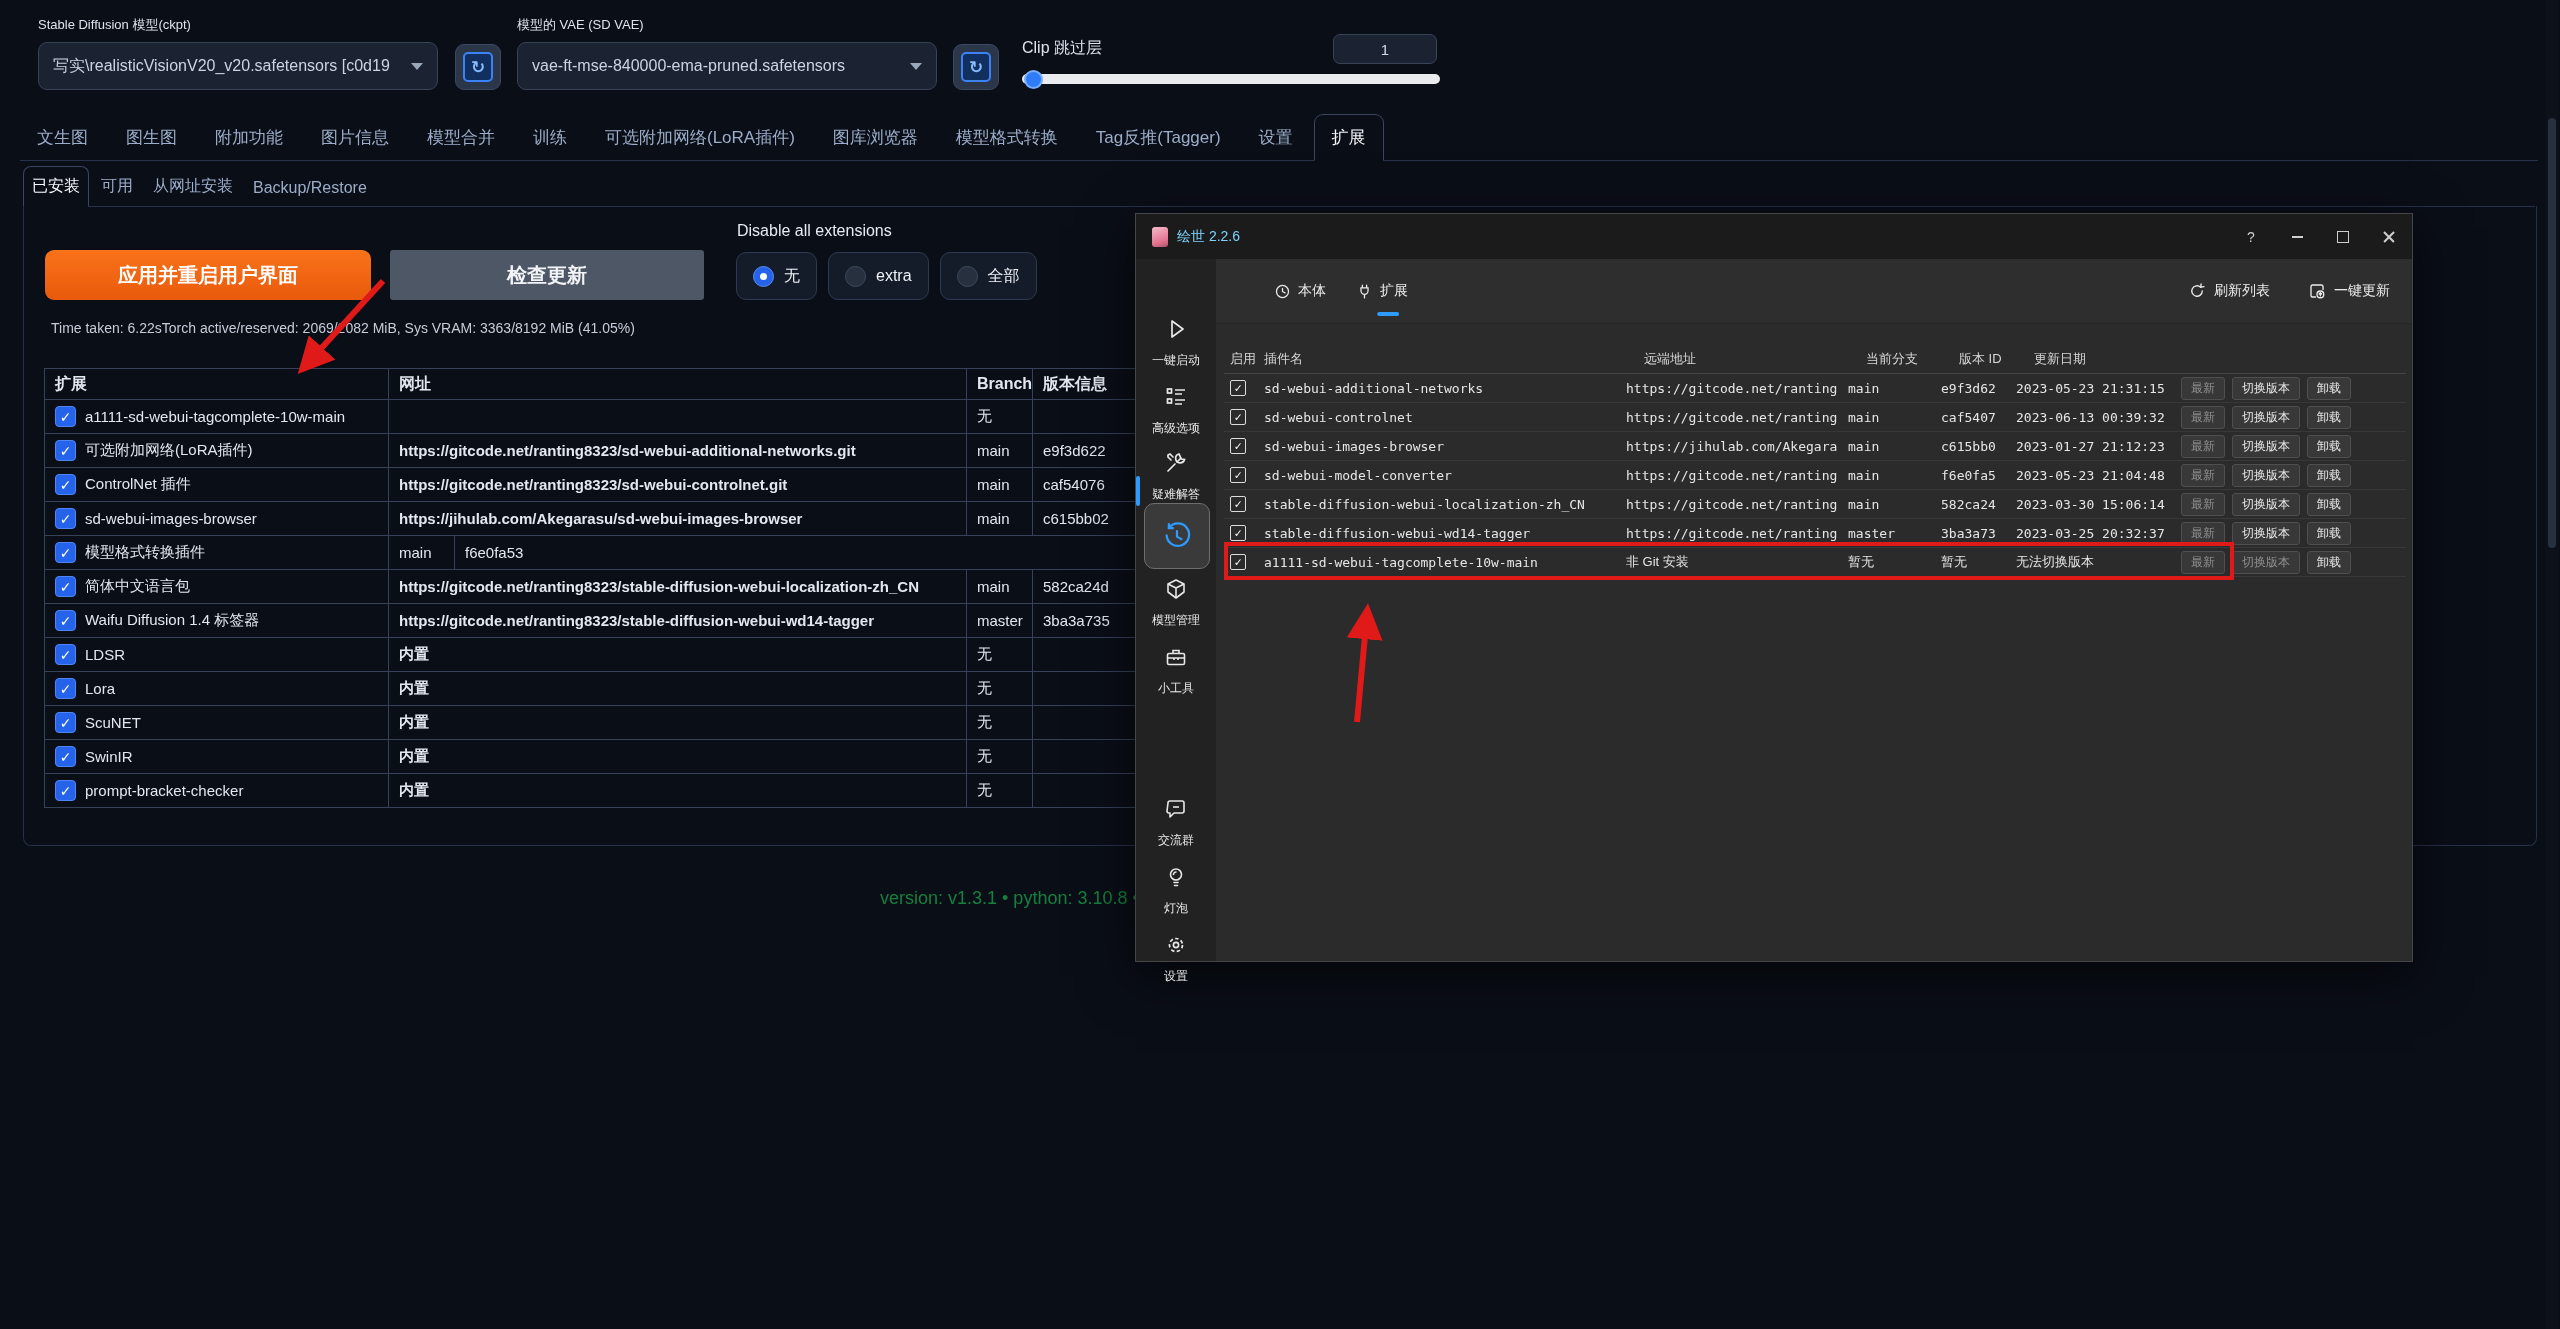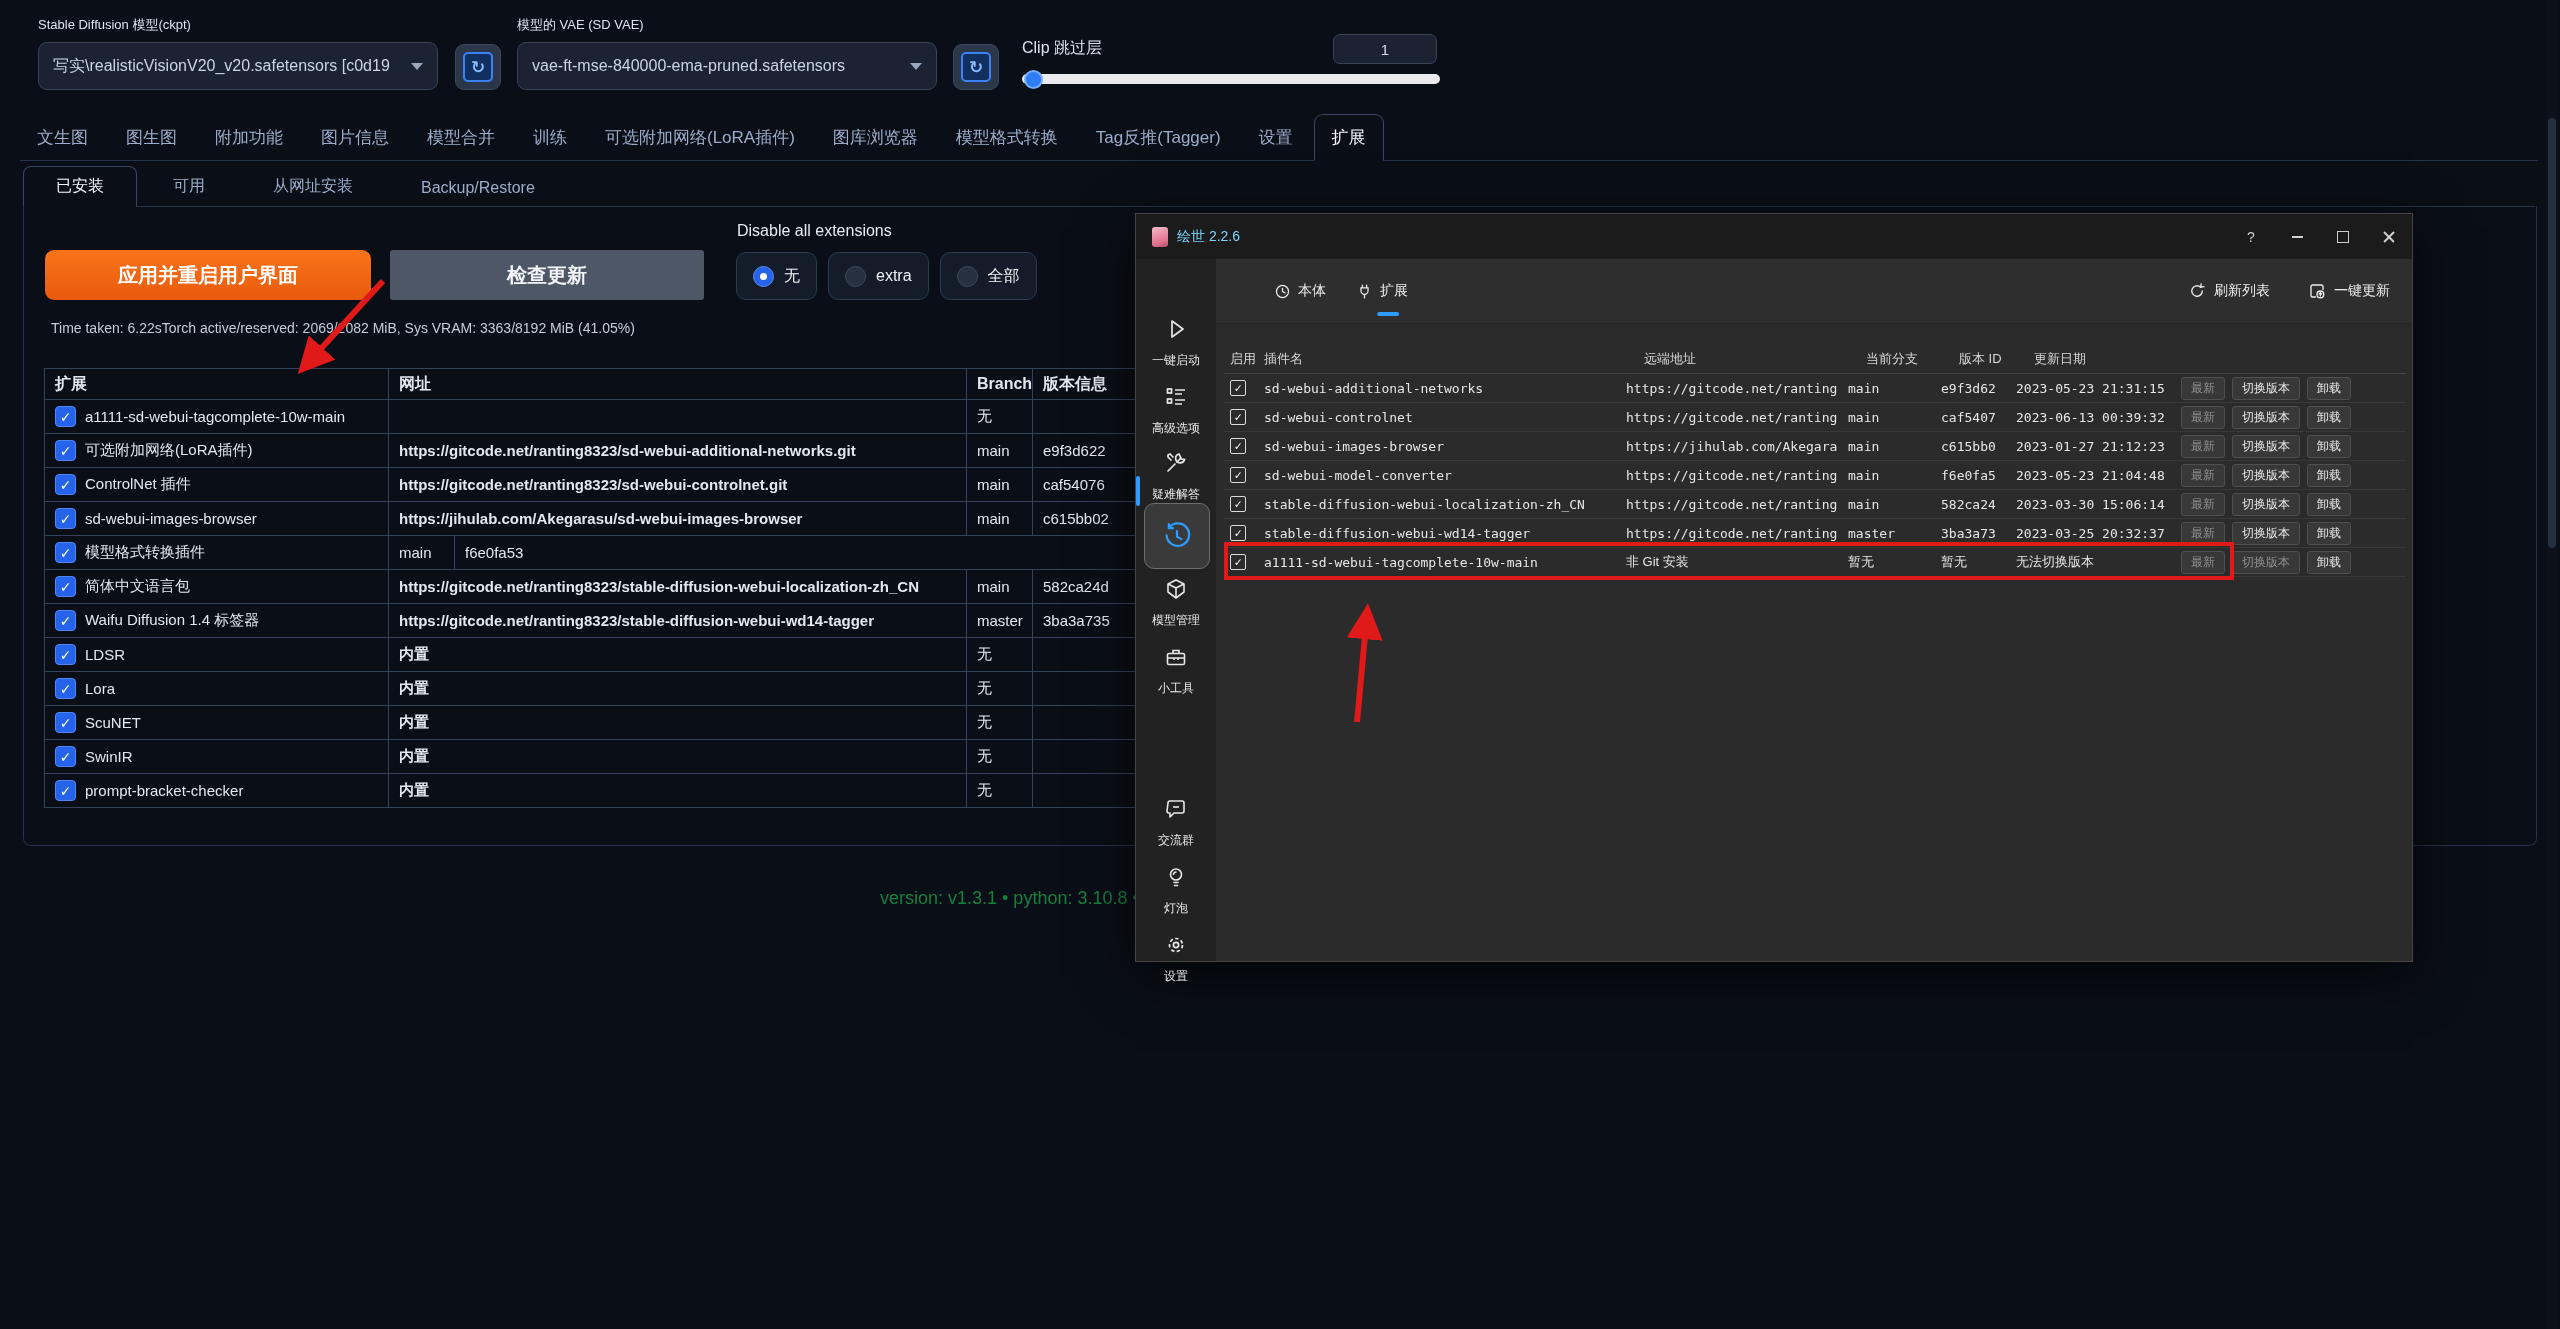--- a/index.html
+++ b/index.html
@@ -20,21 +20,21 @@
   .slider-track{position:absolute;background:#e9ebee;border-radius:5px;}
   .slider-handle{position:absolute;width:19px;height:19px;border-radius:50%;background:#2f7df6;border:2px solid #79aefc;box-sizing:border-box;}
   
   .tabbar{position:absolute;left:20px;right:22px;top:114px;height:46px;display:flex;align-items:flex-end;
       border-bottom:1px solid #26314a;gap:4px;}
   .tab{padding:11px 17px;font-size:17px;color:#9cadc9;cursor:pointer;white-space:nowrap;}
   .tab.sel{color:#f5f7fa;border:1px solid #3a465f;border-bottom:1px solid #0a0e17;margin-bottom:-1px;
       border-radius:9px 9px 0 0;background:#0a0e17;}
   .subtabbar{position:absolute;left:23px;right:25px;top:166px;height:40px;display:flex;align-items:flex-end;
       border-bottom:1px solid #26314a;gap:4px;}
-  .subtab{padding:9px 32px;font-size:16px;color:#9cadc9;cursor:pointer;}
+  .subtab{padding:9px 8px;font-size:16px;color:#9cadc9;cursor:pointer;}
   .subtab.sel{color:#f5f7fa;border:1px solid #3a465f;border-bottom:1px solid #0a0e17;margin-bottom:-1px;
       border-radius:8px 8px 0 0;background:#0a0e17;}
   .panel{position:absolute;left:23px;top:206px;width:2512px;height:639px;border:1px solid #26314a;border-top:none;
       border-radius:0 0 8px 8px;}
   
   .btn-orange{position:absolute;left:45px;top:250px;width:326px;height:50px;border-radius:9px;
       background:linear-gradient(180deg,#f9731a,#e95a0c);color:#fff;font-size:20px;font-weight:bold;
       display:flex;align-items:center;justify-content:center;cursor:pointer;}
   .btn-gray{position:absolute;left:390px;top:250px;width:314px;height:50px;border-radius:3px;
       background:#4d5765;color:#f2f4f8;font-size:20px;font-weight:bold;display:flex;align-items:center;

